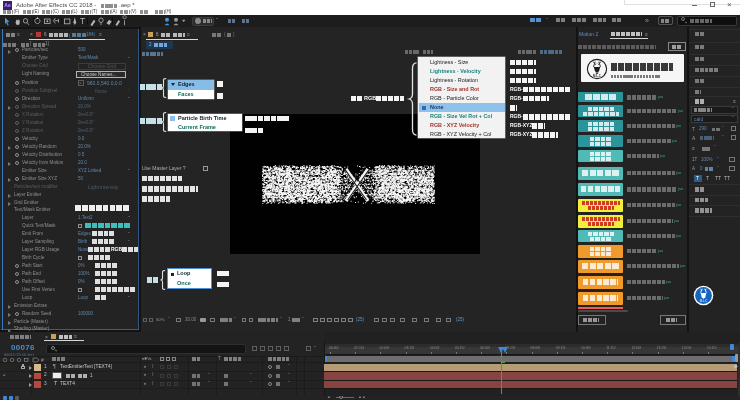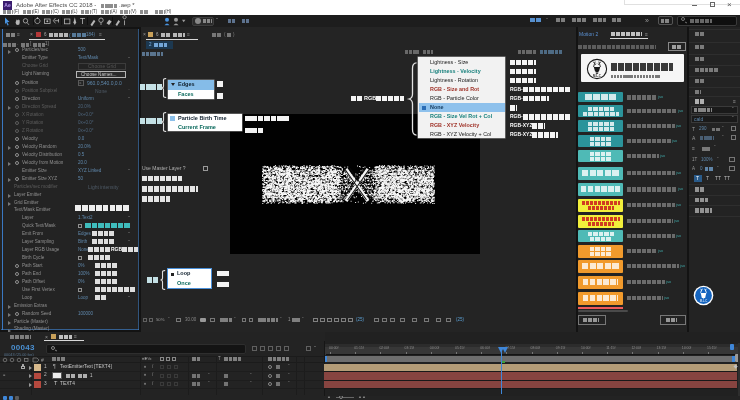--- a/index.html
+++ b/index.html
@@ -514,21 +514,21 @@
 <path d="M7.7 7.9 L13.3 7.9 L12.3 12.2 L10.5 13.8 L8.7 12.2 Z" fill="#fff"></path>
 <text x="10.5" y="17" font-size="2.8" text-anchor="middle" fill="#fff" font-family="Liberation Sans">M.L.C</text>
 </svg>
 <div class="a" style="left:0px;top:332px;width:740px;height:68px;background:#232323"></div>
 <div class="a" style="left:10px;top:334.5px;width:21px;height:4.5px;background:repeating-linear-gradient(90deg,rgba(150,150,150,.8) 0 4px,transparent 4px 5px)"></div>
 <div class="a" style="left:45px;top:334.5px;font-size:5px;line-height:5px;color:#999;white-space:nowrap;">×</div>
 <div class="a" style="left:51px;top:334px;width:5px;height:5px;background:#c8a05a"></div>
 <div class="a" style="left:59px;top:334.5px;width:13px;height:4.5px;background:repeating-linear-gradient(90deg,rgba(210,210,210,.9) 0 4px,transparent 4px 5px)"></div>
 <div class="a" style="left:74px;top:334px;font-size:5px;line-height:5px;color:#999;white-space:nowrap;">≡</div>
 <div class="a" style="left:44px;top:340.4px;width:40px;height:0.8px;background:#d8d8d8"></div>
-<div class="a" style="left:11px;top:343.5px;font-size:8px;line-height:8px;color:#4a90d2;white-space:nowrap;font-weight:bold;letter-spacing:0.3px">00043</div>
+<div class="a" style="left:11px;top:343.5px;font-size:8px;line-height:8px;color:#4a90d2;white-space:nowrap;font-weight:bold;letter-spacing:0.3px">00076</div>
 <div class="a" style="left:4px;top:353.5px;font-size:3.8px;line-height:3.8px;color:#57748f;white-space:nowrap;">00043 (25.00 fps)</div>
 <div class="a" style="left:46px;top:343.5px;width:200px;height:10px;background:#141414;border:1px solid #2e2e2e;border-radius:2px"></div>
 <div class="a" style="left:51px;top:345.5px;width:4px;height:4px;border:1px solid #888;border-radius:50%"></div>
 <div class="a" style="left:55px;top:350px;width:2px;height:1px;background:#888;transform:rotate(45deg)"></div>
 <div class="a" style="left:252px;top:345.5px;width:5px;height:5px;border:1px solid #606060"></div>
 <div class="a" style="left:260px;top:345.5px;width:5px;height:5px;border:1px solid #606060"></div>
 <div class="a" style="left:268px;top:345.5px;width:5px;height:5px;border:1px solid #606060"></div>
 <div class="a" style="left:276px;top:345.5px;width:5px;height:5px;border:1px solid #606060"></div>
 <div class="a" style="left:284px;top:345.5px;width:5px;height:5px;border:1px solid #606060"></div>
 <div class="a" style="left:306px;top:345.5px;width:5px;height:5px;border:1px solid #606060"></div>

